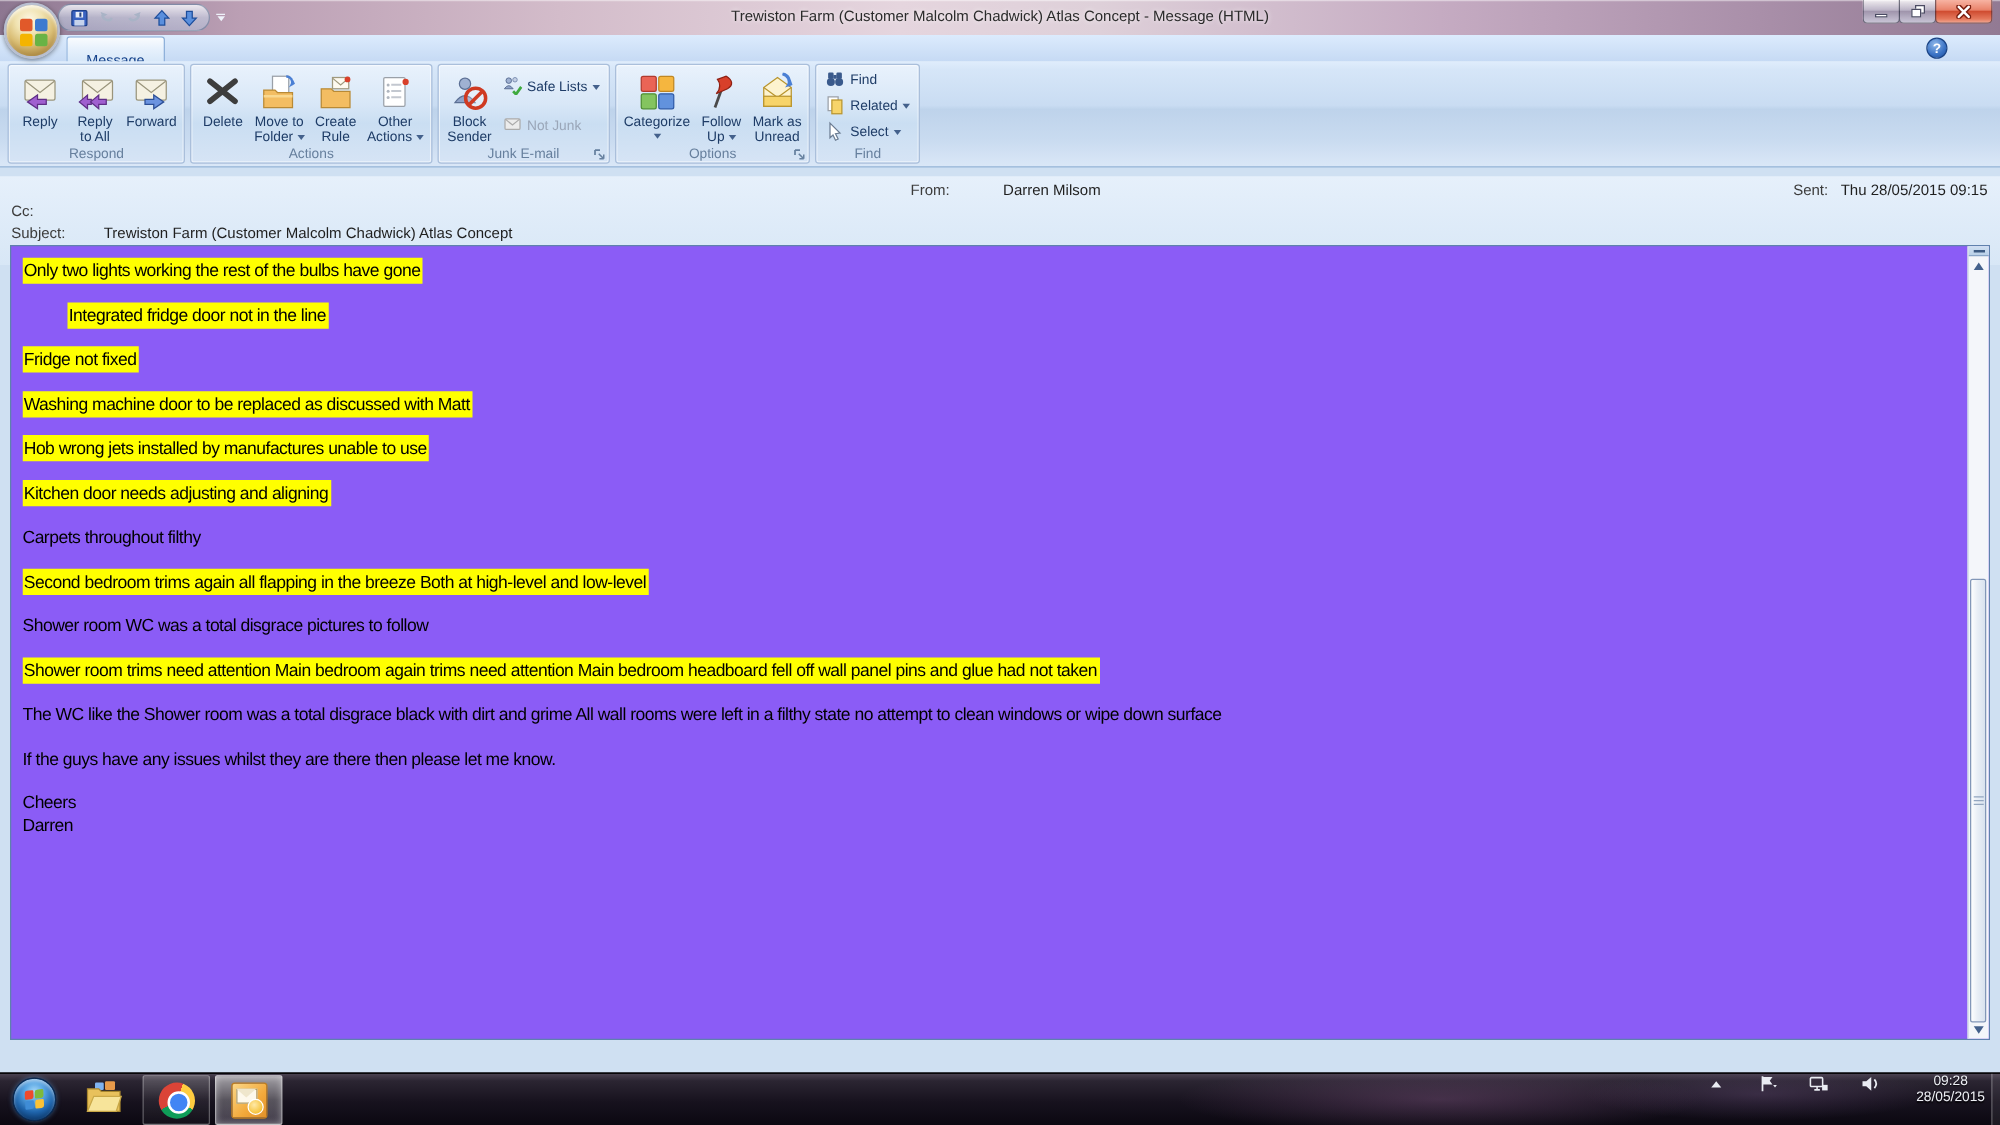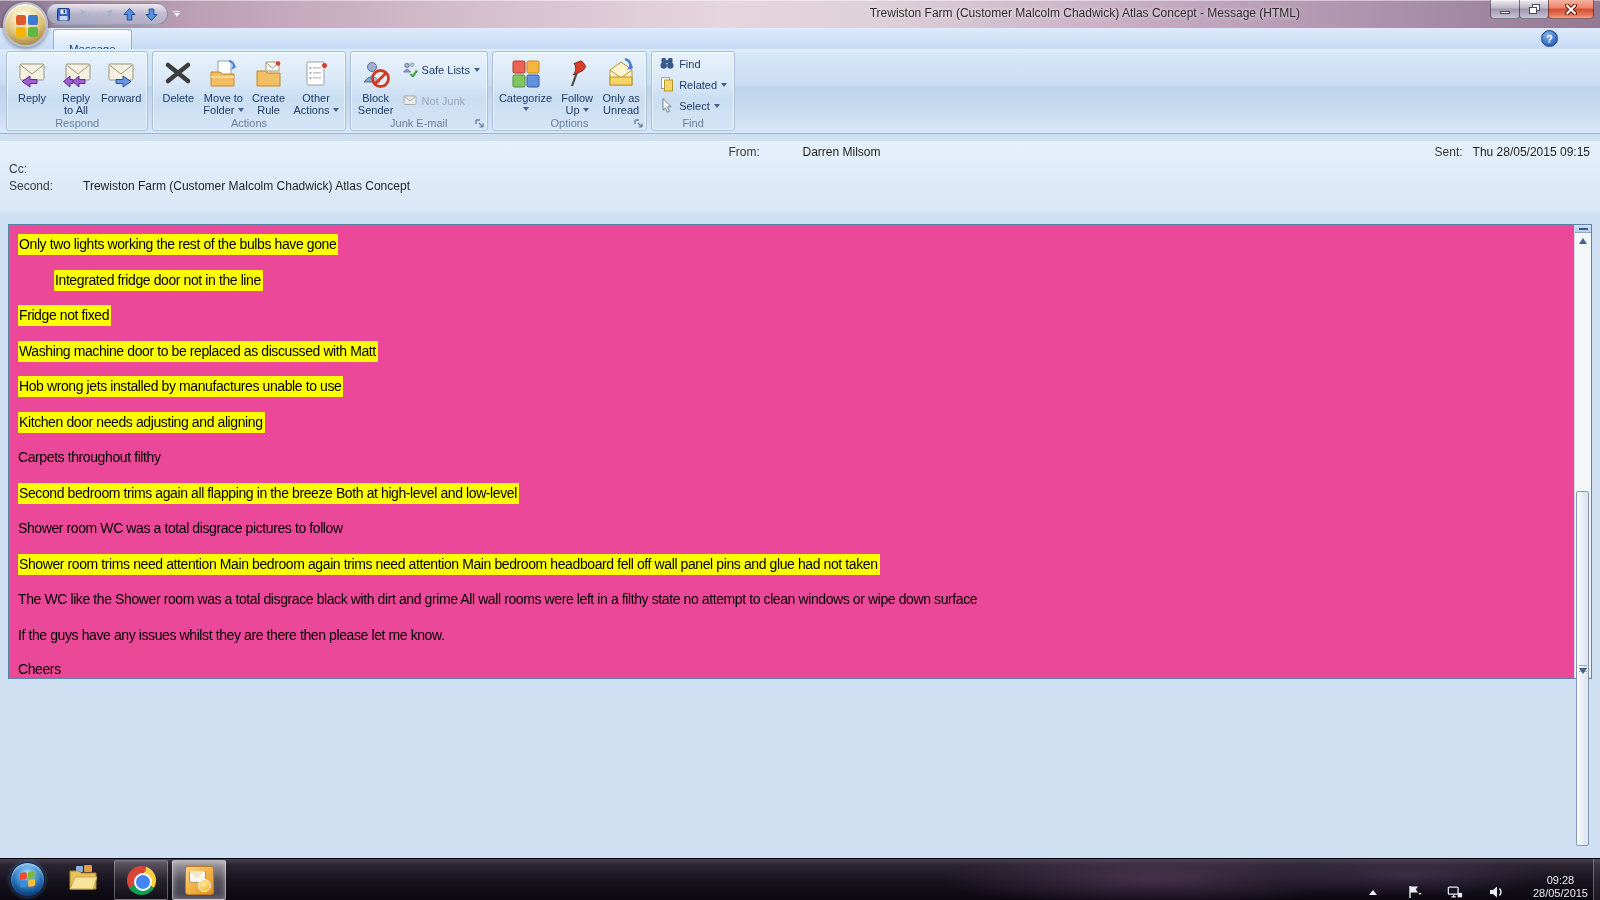--- a/index.html
+++ b/index.html
@@ -6,21 +6,21 @@
   html,body { width:1600px; height:900px; overflow:hidden; font-family:"Liberation Sans", sans-serif; }
   .screen { position:relative; width:1600px; height:900px; background:#0e0a12; }
 
   
   .window { position:absolute; left:0; top:0; width:1600px; height:858px; background:#cfe0f2; }
 
   
   .titlebar { position:absolute; top:0; left:0; right:0; height:28px;
     background:linear-gradient(90deg,#8d7791 0%,#bb9fb4 12%,#d3bcca 28%,#e5d5de 45%,#ded0d9 55%,#c5abc2 72%,#a98fa9 88%,#927a93 100%);
     box-shadow:inset 0 1px 0 rgba(255,255,255,.45); }
-  .win-title { position:absolute; left:300px; right:300px; top:0; height:28px; line-height:27px; text-align:right;
+  .win-title { position:absolute; left:300px; right:300px; top:0; height:28px; line-height:27px; text-align:center;
     font-size:12px; color:#2b2b2b; text-shadow:0 0 4px rgba(255,255,255,.9); white-space:nowrap; overflow:hidden; }
   .win-controls { position:absolute; top:0; right:6px; display:flex; }
   .wbtn { height:19px; border:1px solid rgba(30,30,50,.55); border-top:none; border-radius:0 0 4px 4px;
     display:flex; align-items:center; justify-content:center; margin-left:-1px;
     background:linear-gradient(rgba(255,255,255,.85),rgba(215,222,235,.55) 45%,rgba(165,175,195,.4) 50%,rgba(225,232,245,.65)); }
   .wbtn.min,.wbtn.restore { width:30px; }
   .wbtn.close { width:46px; background:linear-gradient(#f7b3a2,#e9826a 45%,#cf4b30 50%,#e57a5e 85%,#f0a590); }
   .glyph-min { width:10px; height:3px; background:#fff; border:1px solid #4b4b63; margin-top:7px; }
   .glyph-restore { position:relative; width:11px; height:10px; }
   .glyph-restore i { position:absolute; border:1px solid #4b4b63; background:#fff; width:8px; height:7px; display:block; }
@@ -79,21 +79,21 @@
   
   .mailheader { position:absolute; top:141px; left:0; right:0; height:71px; font-size:12px; color:#1f1f1f;
     background:linear-gradient(#e6f0fb,#d8e7f6); }
   .hrow { display:flex; height:17px; line-height:17px; padding-left:9px; }
   .hrow:first-child { padding-top:3px; height:20px;justify-content:center; }
   .hlabel { width:74px; color:#3c3c3c; }
   .sentbox { position:absolute; right:10px; top:4px; display:flex; gap:10px; }
   .sentbox .hlabel { width:auto; }
 
   
-  .mailbody { position:absolute; top:224px; left:8px; width:1584px; height:455px; background:#ec4899; border:1px solid #5f81ad; }
+  .mailbody { position:absolute; top:196px; left:8px; width:1584px; height:636px; background:#8b5cf6; border:1px solid #5f81ad; }
   .body-content { position:absolute; inset:9px 30px 0 9px; font-size:14px; letter-spacing:-0.4px; color:#000; overflow:hidden; }
   .para { line-height:21px; margin-bottom:14.5px; white-space:nowrap; }
   .para.tight { margin-bottom:0; line-height:18px; }
   .para .hl { background:#ffff00; padding:2px 2px 3px 1px; }
 
   
   .sb { position:absolute; top:0; right:0; bottom:0; width:17px; background:#f4f6fa; border-left:1px solid #cfd9e6; }
   .sb-split { height:8px; background:linear-gradient(#cfe0f2,#b9d0e8); border-bottom:1px solid #8aa6c8; display:flex; align-items:center; justify-content:center; }
   .sb-split i { display:block; width:9px; height:2px; background:#3c5a82; }
   .sb-btn { height:15px; display:flex; align-items:center; justify-content:center; }
@@ -131,21 +131,21 @@
   .chrome-icon::after { content:""; position:absolute; left:7.5px; top:7.5px; width:14px; height:14px; border-radius:50%;
     background:#4285f4; border:2.5px solid #fff; }
   .outlook-icon { width:29px; height:29px; border-radius:3px; position:relative;
     background:linear-gradient(135deg,#fbd788,#f2a93b 60%,#e0902a); border:1px solid #c07d1e; }
   .outlook-icon .env { position:absolute; left:3px; top:4px; width:17px; height:12px; background:#fdf8ec; border:1px solid #b09a64; }
   .outlook-icon .env::after { content:""; position:absolute; left:-1px; top:-1px; width:0; height:0;
     border-left:8.5px solid transparent; border-right:8.5px solid transparent; border-top:7px solid #efe6cc; }
   .outlook-icon .clock { position:absolute; right:2px; bottom:2px; width:13px; height:13px; border-radius:50%;
     background:radial-gradient(circle at 40% 35%,#ffe9a8,#f5c33c 70%,#d89a20); border:1px solid #fff; }
 
-  .tray { position:absolute; right:8px; top:0; bottom:0; display:flex; align-items:flex-end; gap:25px; color:#eef0f5; }
+  .tray { position:absolute; right:8px; top:0; bottom:0; display:flex; align-items:flex-start; gap:25px; color:#eef0f5; }
   .tray-icon { width:16px; height:16px; display:flex; align-items:center; justify-content:center; }
   .tri-up-sm { width:0; height:0; border-left:4px solid transparent; border-right:4px solid transparent; border-bottom:5px solid #e9ebf2; }
   .clockbox { font-size:11px; line-height:13px; text-align:center; margin:0 4px; text-shadow:0 1px 1px rgba(0,0,0,.8); }
   .show-desktop { position:absolute; right:0; top:0; bottom:0; width:7px; background:rgba(255,255,255,.07); border-left:1px solid rgba(255,255,255,.28); }
 </style>
 </head>
 <body>
 
 <div class="screen">
   <div class="window">
@@ -407,21 +407,21 @@
           <div class="bigbtn">
             <span class="icon">
               <svg width="32" height="32" viewBox="0 0 32 32">
                   <path d="M5 12 L16 4 L27 12 V27 H5 Z" fill="#fdf3cf" stroke="#b9952e"></path>
                   <path d="M5 12 L16 20 L27 12" fill="none" stroke="#b9952e"></path>
                   <rect x="5" y="19" width="22" height="8" fill="#f7d46a" stroke="#b9952e"></rect>
                   <path d="M20 1 q7 2 5 10" fill="none" stroke="#4a7fd4" stroke-width="2.4"></path>
                   <path d="M22 12 L28 10 L26.5 5.5 Z" fill="#4a7fd4"></path>
                 </svg>
             </span>
-            <span>Only as</span>
+            <span>Mark as</span>
             <span>Unread</span>
           </div>
         </div>
         <div class="rgroup-label">
           <span>Options</span>
           <span class="launcher">
             <svg width="11" height="11" viewBox="0 0 11 11">
                 <path d="M2 2 H6 M2 2 V6" stroke="#66809f" stroke-width="1.4"></path>
                 <path d="M5 5 L9 9 M9 9 V5.5 M9 9 H5.5" stroke="#66809f" stroke-width="1.2"></path>
               </svg>
@@ -472,21 +472,21 @@
     <div class="mailheader">
       <div class="hrow">
         <span class="hlabel">From:</span>
         <span>Darren Milsom</span>
       </div>
       <div class="hrow">
         <span class="hlabel">Cc:</span>
         <span></span>
       </div>
       <div class="hrow">
-        <span class="hlabel">Second:</span>
+        <span class="hlabel">Subject:</span>
         <span>Trewiston Farm (Customer Malcolm Chadwick) Atlas Concept</span>
       </div>
       <div class="sentbox">
         <span class="hlabel">Sent:</span>
         <span>Thu 28/05/2015 09:15</span>
       </div>
     </div>
 
     <div class="mailbody">
       <div class="body-content">

